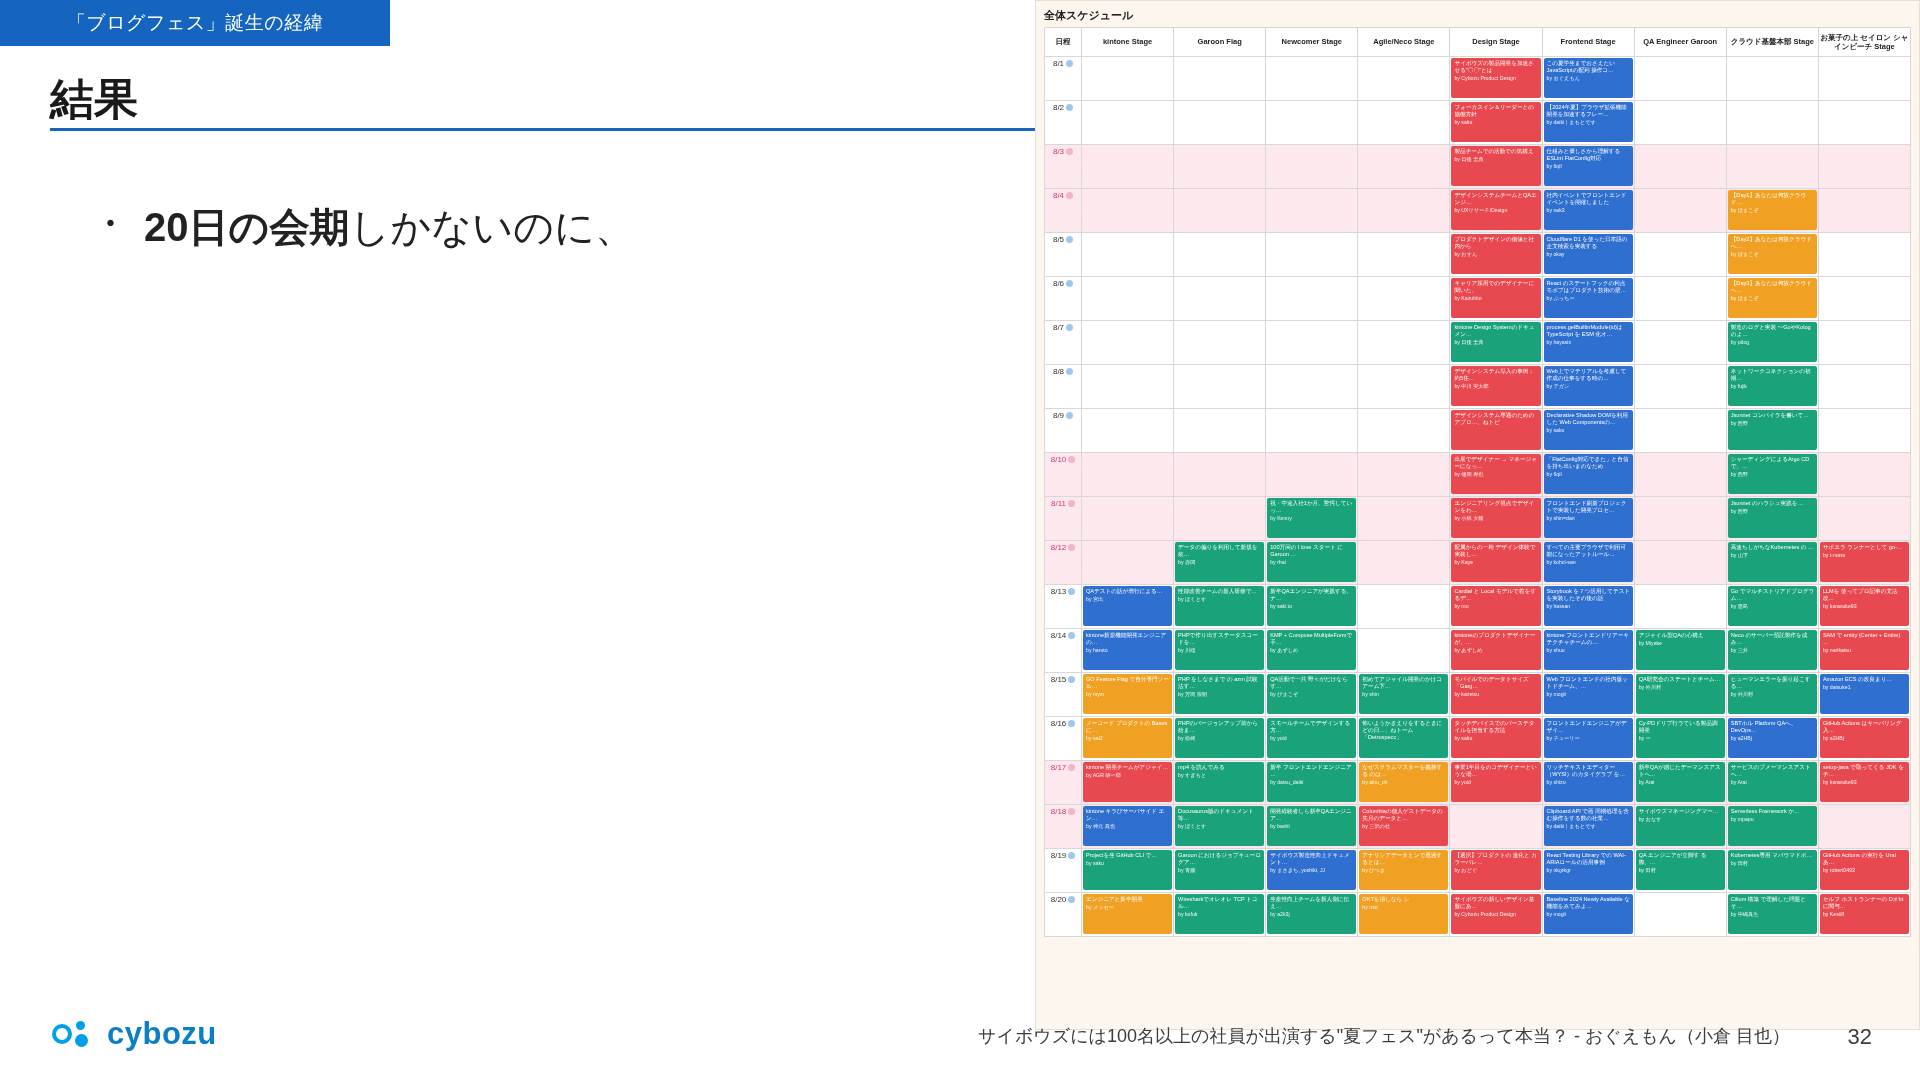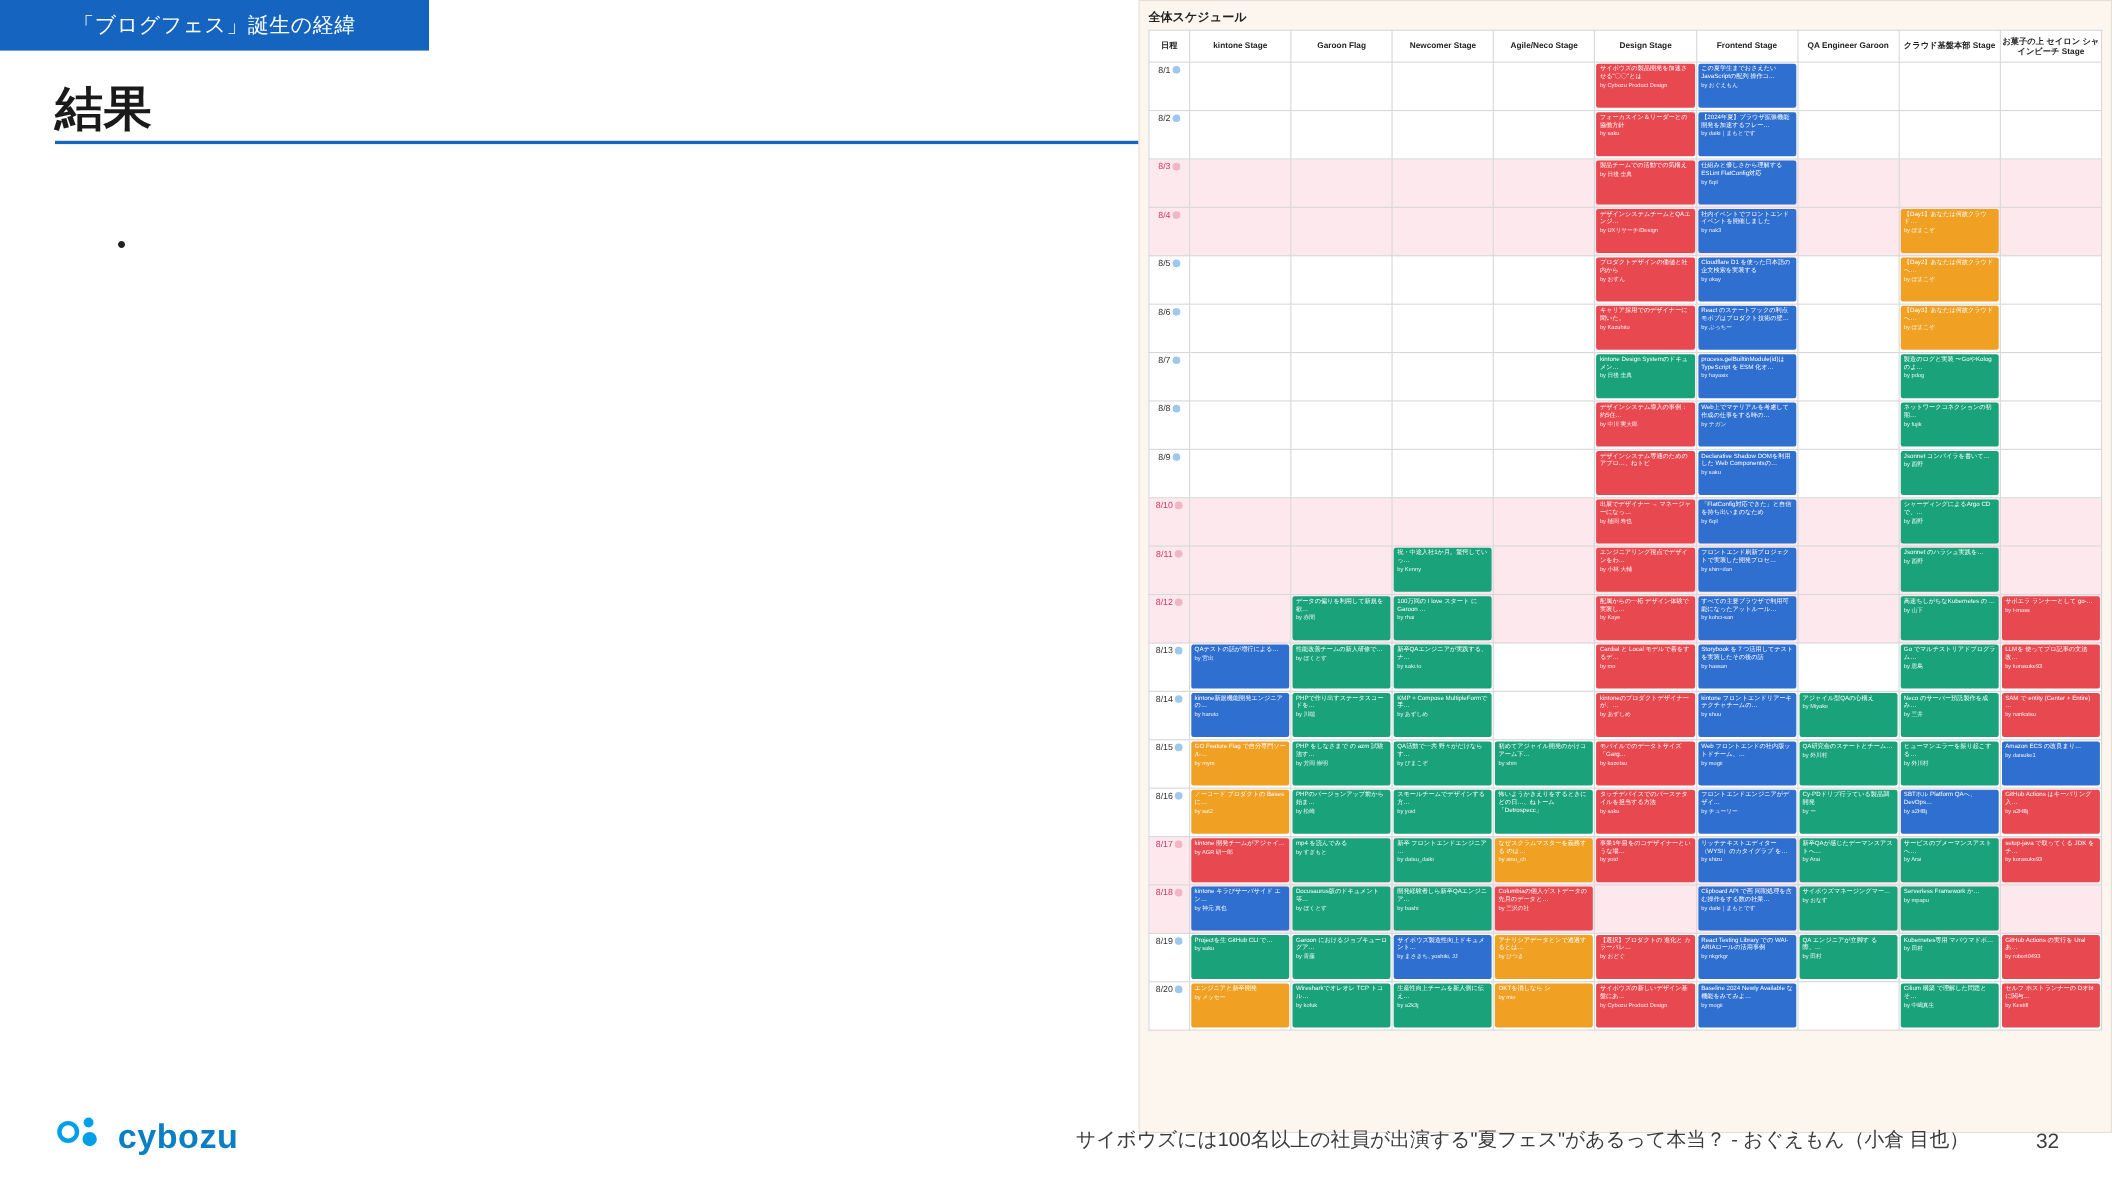--- a/index.html
+++ b/index.html
@@ -34,21 +34,21 @@
   .bullet-dot{
     font-size:40px;line-height:1;color:#222;margin-right:14px;margin-top:8px;
   }
   .bullet-body{
     font-size:40px;line-height:1.62;color:#222;
   }
   .bullet-body .em{font-weight:bold;}
   
   .logo{
     position:absolute;left:52px;bottom:28px;
-    display:flex;align-items:flex-start;
+    display:flex;align-items:center;
   }
   .logo-mark{position:relative;width:46px;height:26px;margin-right:9px;}
   .logo-mark .c1{
     position:absolute;left:0;top:3px;width:20px;height:20px;border-radius:50%;
     border:4px solid #00a0e9;box-sizing:border-box;
   }
   .logo-mark .c2{
     position:absolute;left:24px;top:0px;width:9px;height:9px;border-radius:50%;
     background:#00a0e9;
   }
@@ -56,21 +56,21 @@
     position:absolute;left:23px;top:13px;width:13px;height:13px;border-radius:50%;
     background:#00a0e9;
   }
   .logo-text{font-size:31px;font-weight:bold;color:#0b7fc4;letter-spacing:.5px;}
   .footer-note{
     position:absolute;right:130px;bottom:32px;
     font-size:18px;color:#3c3c3c;
   }
   .page-no{
     position:absolute;right:48px;bottom:30px;
-    font-size:19px;color:#3c3c3c;
+    font-size:22px;color:#3c3c3c;
   }
   
   .sched{
     position:absolute;left:1035px;top:0px;width:885px;height:1030px;
     background:#fdf6ee;
     border:1px solid #e7dfd4;
     box-sizing:border-box;
     padding:4px 8px 8px 8px;
   }
   .sched-title{
@@ -114,20 +114,23 @@
 <div class="ribbon">
   <span>「ブログフェス」誕生の経緯</span>
 </div>
 
 <div class="slide-title">結果</div>
 <div class="title-rule"></div>
 
 <div class="bullet-wrap">
   <div class="bullet-dot">・</div>
   <div class="bullet-body">
+    <div>
+      <span class="em">20日の会期</span><span>しかないのに、</span>
+    </div>
   </div>
 </div>
 
 <div class="sched">
   <div class="sched-title">全体スケジュール</div>
   <table class="grid">
     <thead>
       <tr id="hdr">
           <th style="width: 34px;">日程</th>
           <th>kintone Stage</th>

